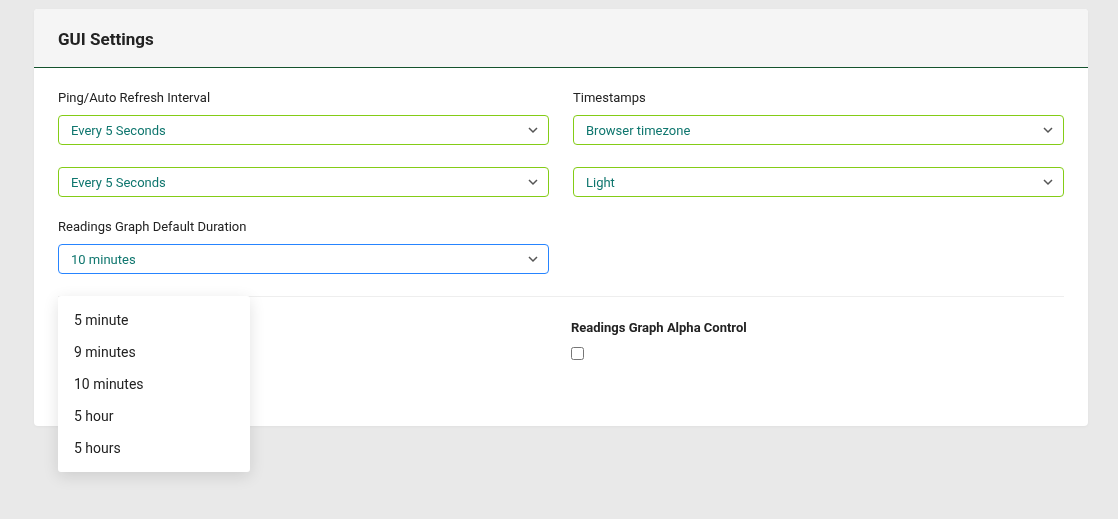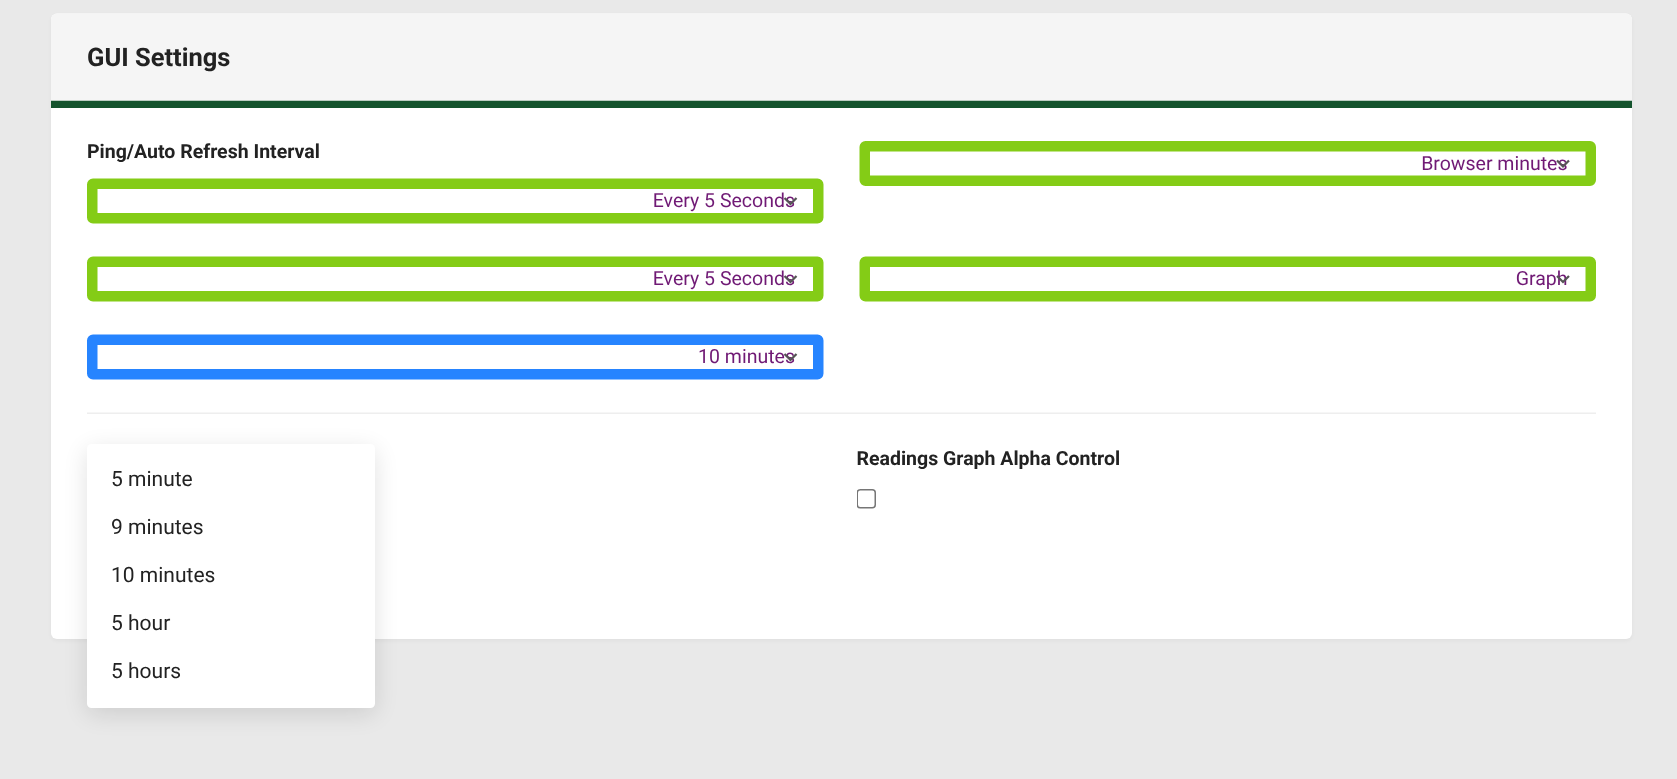--- a/index.html
+++ b/index.html
@@ -14,21 +14,21 @@
     .panel {
       background: #fff;
       margin: 9px 30px 0 34px;
       border-radius: 4px;
       box-shadow: 0 1px 3px rgba(0,0,0,0.04);
       min-height: 417px;
     }
     .panel-header {
       padding: 20px 24px 18px;
       background: #f5f5f5;
-      border-bottom: 5px solid #14532d;
+      border-bottom: 1px solid #14532d;
       border-top-left-radius: 4px;
       border-top-right-radius: 4px;
     }
     .panel-title {
       font-size: 17px;
       font-weight: 700;
       color: #222;
     }
     .panel-body {
       padding: 22px 24px 24px;
@@ -37,38 +37,37 @@
     }
     .row {
       display: flex;
       gap: 24px;
       margin-bottom: 22px;
     }
     .col { flex: 1; }
     .label {
       display: block;
       font-size: 13px;
-      font-weight: 700;
+      font-weight: 400;
       color: #222;
       margin-bottom: 10px;
     }
     .select {
       position: relative;
       width: 100%;
       height: 30px;
-      border: 7px solid #84cc16;
+      border: 1px solid #84cc16;
       border-radius: 4px;
       background: #fff;
       display: flex;
       align-items: center;
       padding: 0 12px;
       cursor: pointer;
       font-size: 13px;
-      color: #701a75;
-      justify-content: flex-end;
+      color: #0f766e;
     }
     .select.focused {
       border-color: #2684ff;
     }
     .chevron {
       position: absolute;
       right: 10px;
       top: 50%;
       transform: translateY(-50%);
       display:flex;
@@ -131,22 +130,23 @@
         <div class="select">
           <span>Every 5 Seconds</span>
           <span class="chevron">
             <svg class="chev-svg" viewBox="0 0 10 10">
                 <path d="M1 3 L5 7 L9 3" fill="none" stroke="#555" stroke-width="1.5"></path>
               </svg>
           </span>
         </div>
       </div>
       <div class="col">
-        <div class="select">
-          <span>Browser minutes</span>
+        <label class="label">Timestamps</label>
+        <div class="select">
+          <span>Browser timezone</span>
           <span class="chevron">
             <svg class="chev-svg" viewBox="0 0 10 10">
                 <path d="M1 3 L5 7 L9 3" fill="none" stroke="#555" stroke-width="1.5"></path>
               </svg>
           </span>
         </div>
       </div>
     </div>
 
     <div class="row">
@@ -155,32 +155,33 @@
           <span>Every 5 Seconds</span>
           <span class="chevron">
             <svg class="chev-svg" viewBox="0 0 10 10">
                 <path d="M1 3 L5 7 L9 3" fill="none" stroke="#555" stroke-width="1.5"></path>
               </svg>
           </span>
         </div>
       </div>
       <div class="col">
         <div class="select">
-          <span>Graph</span>
+          <span>Light</span>
           <span class="chevron">
             <svg class="chev-svg" viewBox="0 0 10 10">
                 <path d="M1 3 L5 7 L9 3" fill="none" stroke="#555" stroke-width="1.5"></path>
               </svg>
           </span>
         </div>
       </div>
     </div>
 
     <div class="row">
       <div class="col">
+        <label class="label">Readings Graph Default Duration</label>
         <div class="select focused">
           <span>10 minutes</span>
           <span class="chevron">
             <svg class="chev-svg" viewBox="0 0 10 10">
                 <path d="M1 3 L5 7 L9 3" fill="none" stroke="#555" stroke-width="1.5"></path>
               </svg>
           </span>
         </div>
       </div>
       <div class="col"></div>

